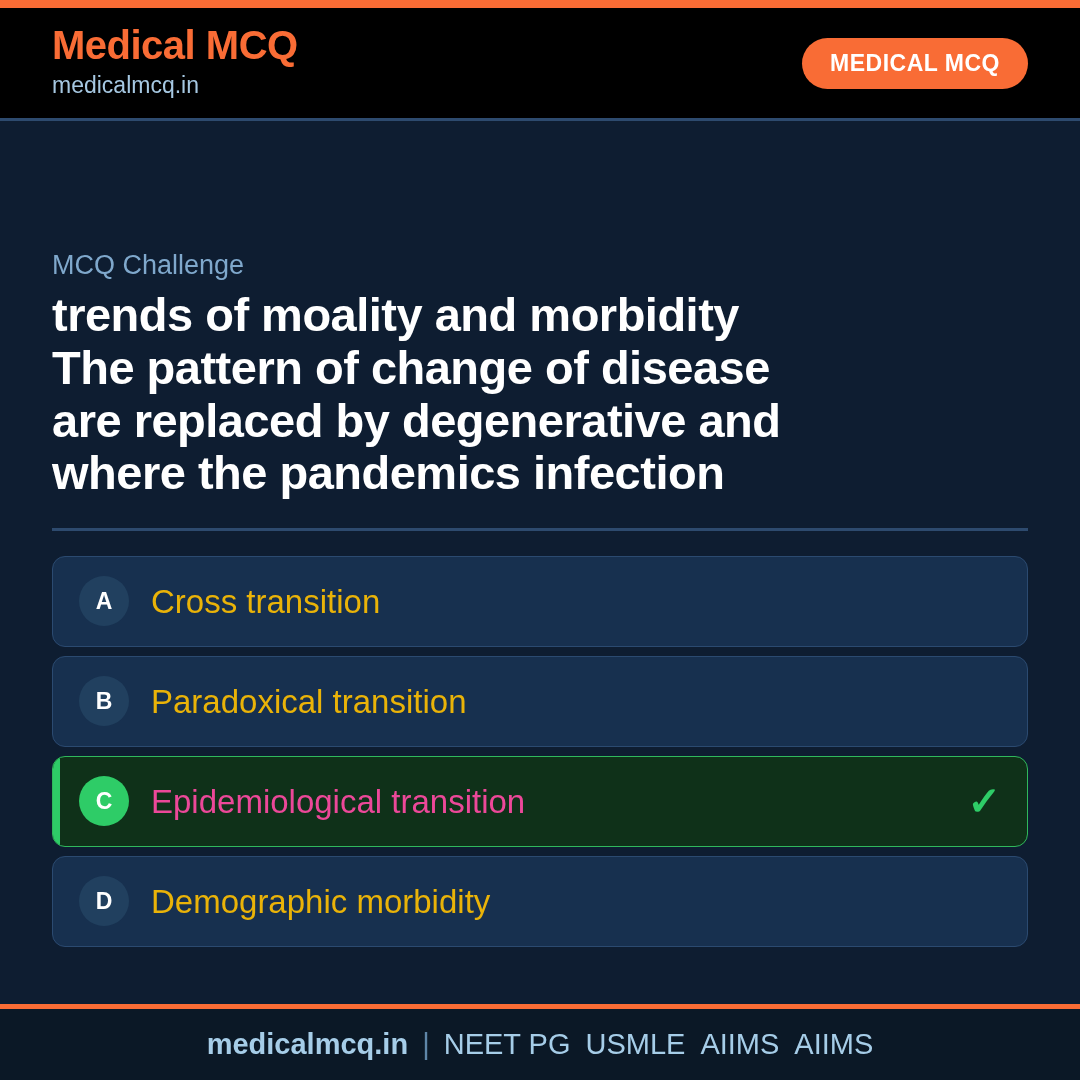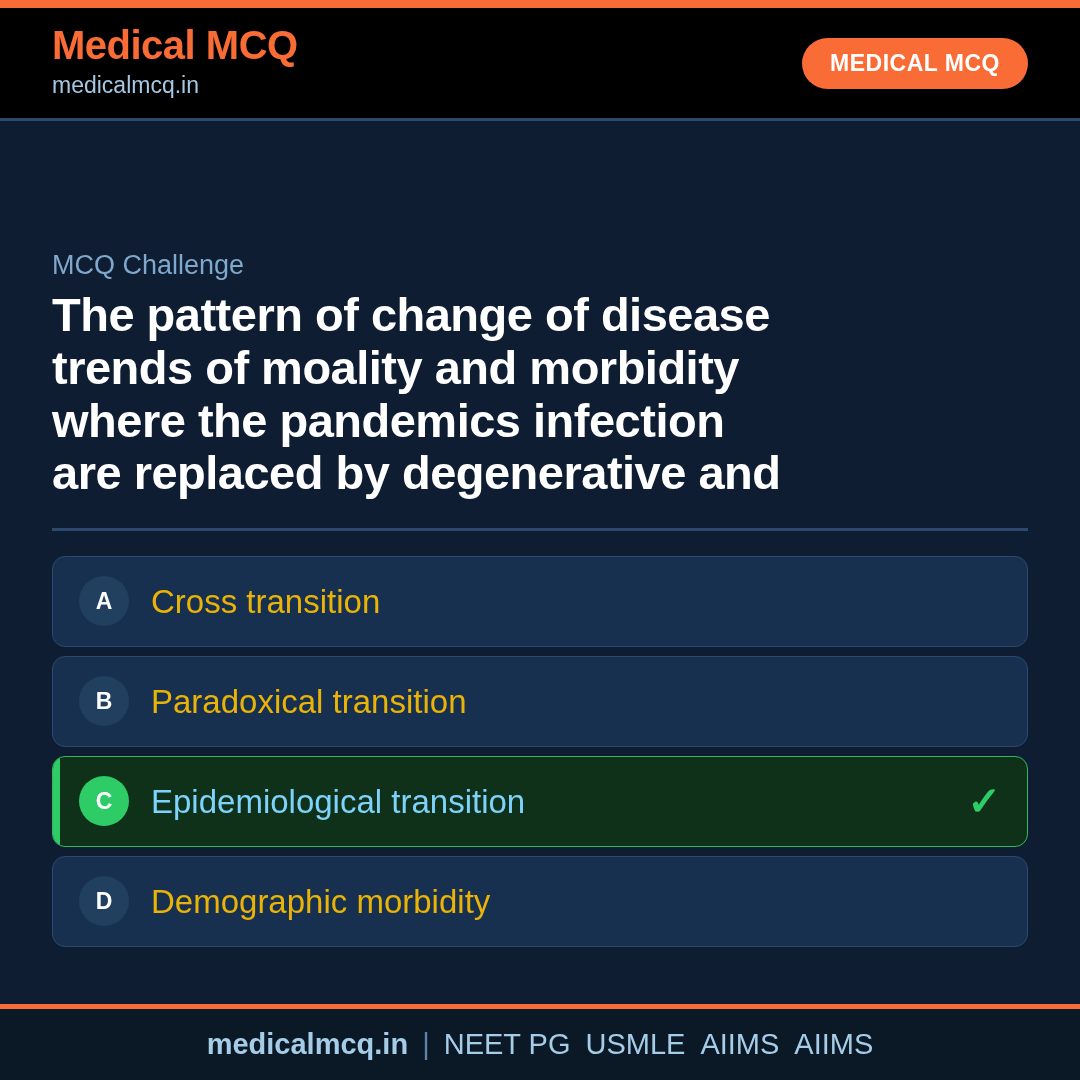--- a/index.html
+++ b/index.html
@@ -97,21 +97,21 @@
   .option.correct {
     background:#0f3119;
     border:1px solid #30b85c;
     overflow:hidden;
   }
   .option.correct::before {
     content:""; position:absolute; left:0; top:0; bottom:0;
     width:7px; background:#2ecc67;
   }
   .option.correct .badge { background:#2ecc67; color:#ffffff; }
-  .option.correct .otext { color:#7dd3fc; }
+  .option.correct .otext { color:#ec4899; }
   .option.correct .check {
     display:block; margin-left:auto;
     color:#2ecc67; font-size:40px; line-height:1;
     font-weight:bold;
   }
 
   
   .footer {
     flex:0 0 auto;
     height:76px;
@@ -141,24 +141,24 @@
       <div class="brand-sub">medicalmcq.in</div>
     </div>
     <div class="header-badge">MEDICAL MCQ</div>
   </div>
 
   <div class="body-area">
 
     <div class="eyebrow">MCQ Challenge</div>
 
     <div class="question">
+      <span class="q-line">trends of moality and morbidity</span>
       <span class="q-line">The pattern of change of disease</span>
-      <span class="q-line">trends of moality and morbidity</span>
+      <span class="q-line">are replaced by degenerative and</span>
       <span class="q-line">where the pandemics infection</span>
-      <span class="q-line">are replaced by degenerative and</span>
     </div>
 
     <div class="rule"></div>
 
     <div class="options">
 
       <div class="option">
         <div class="badge">A</div>
         <div class="otext">Cross transition</div>
 

